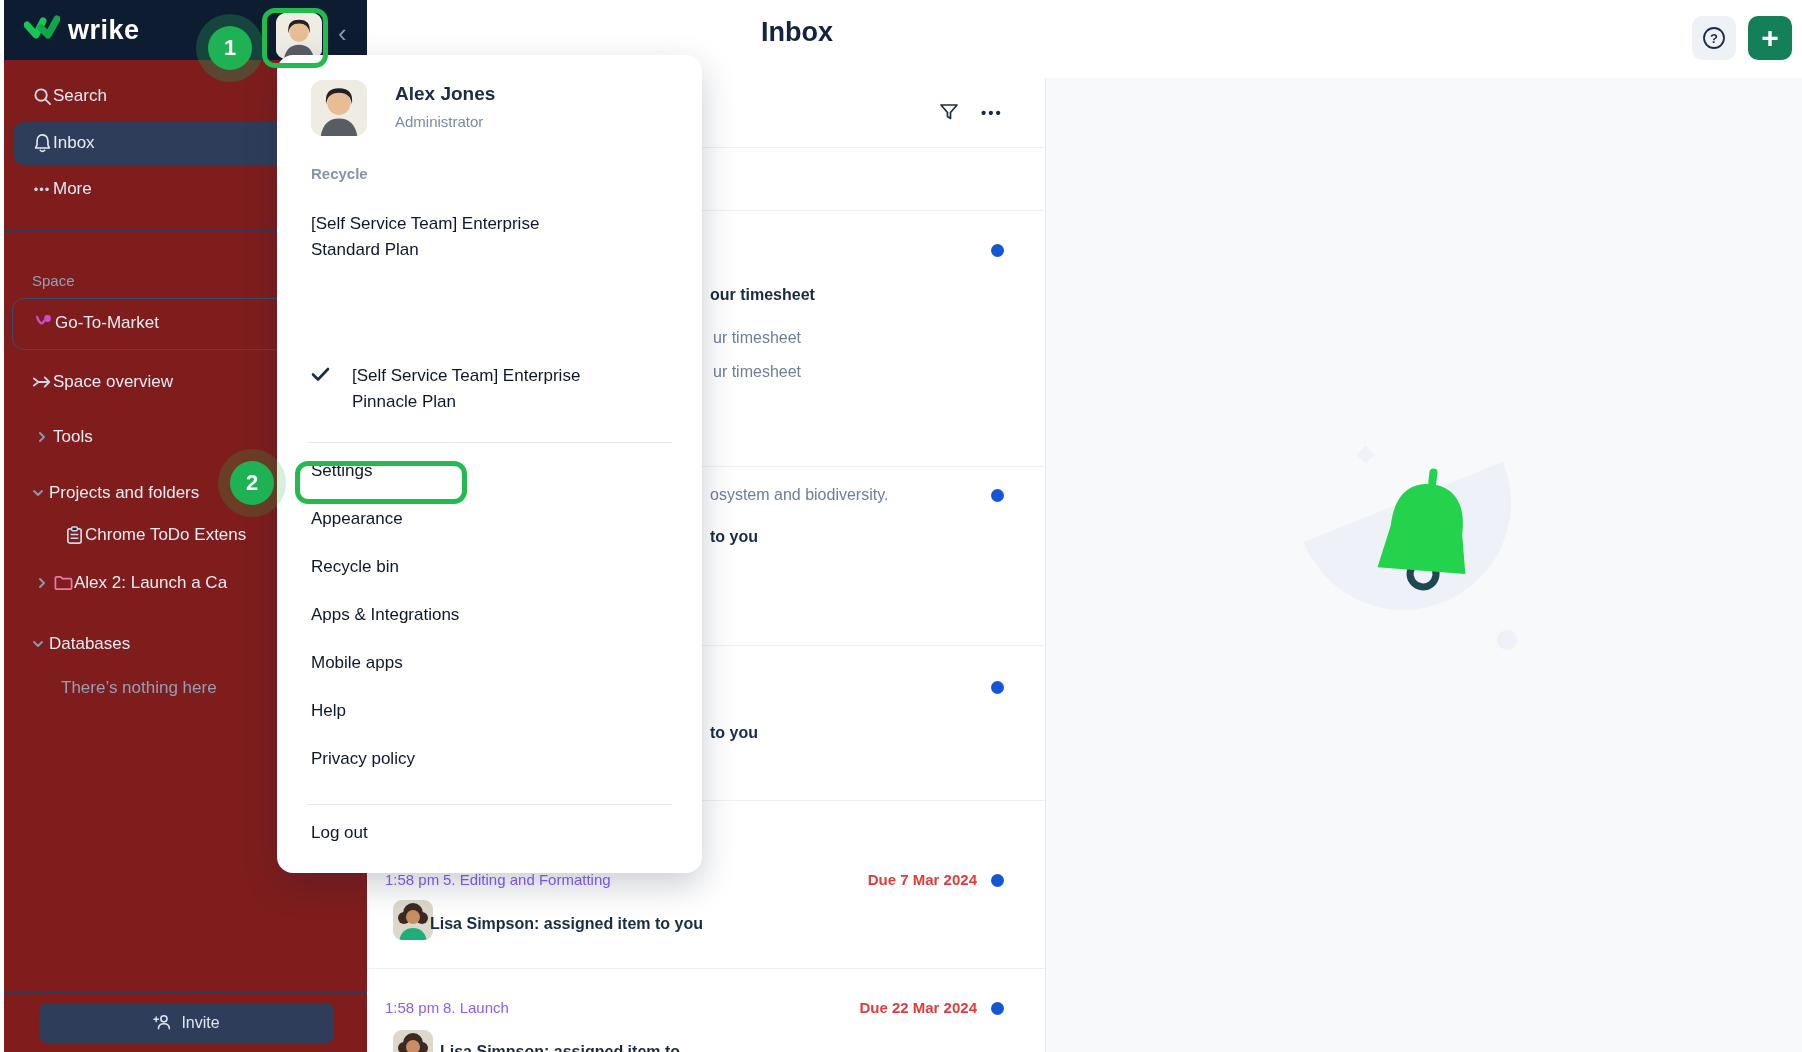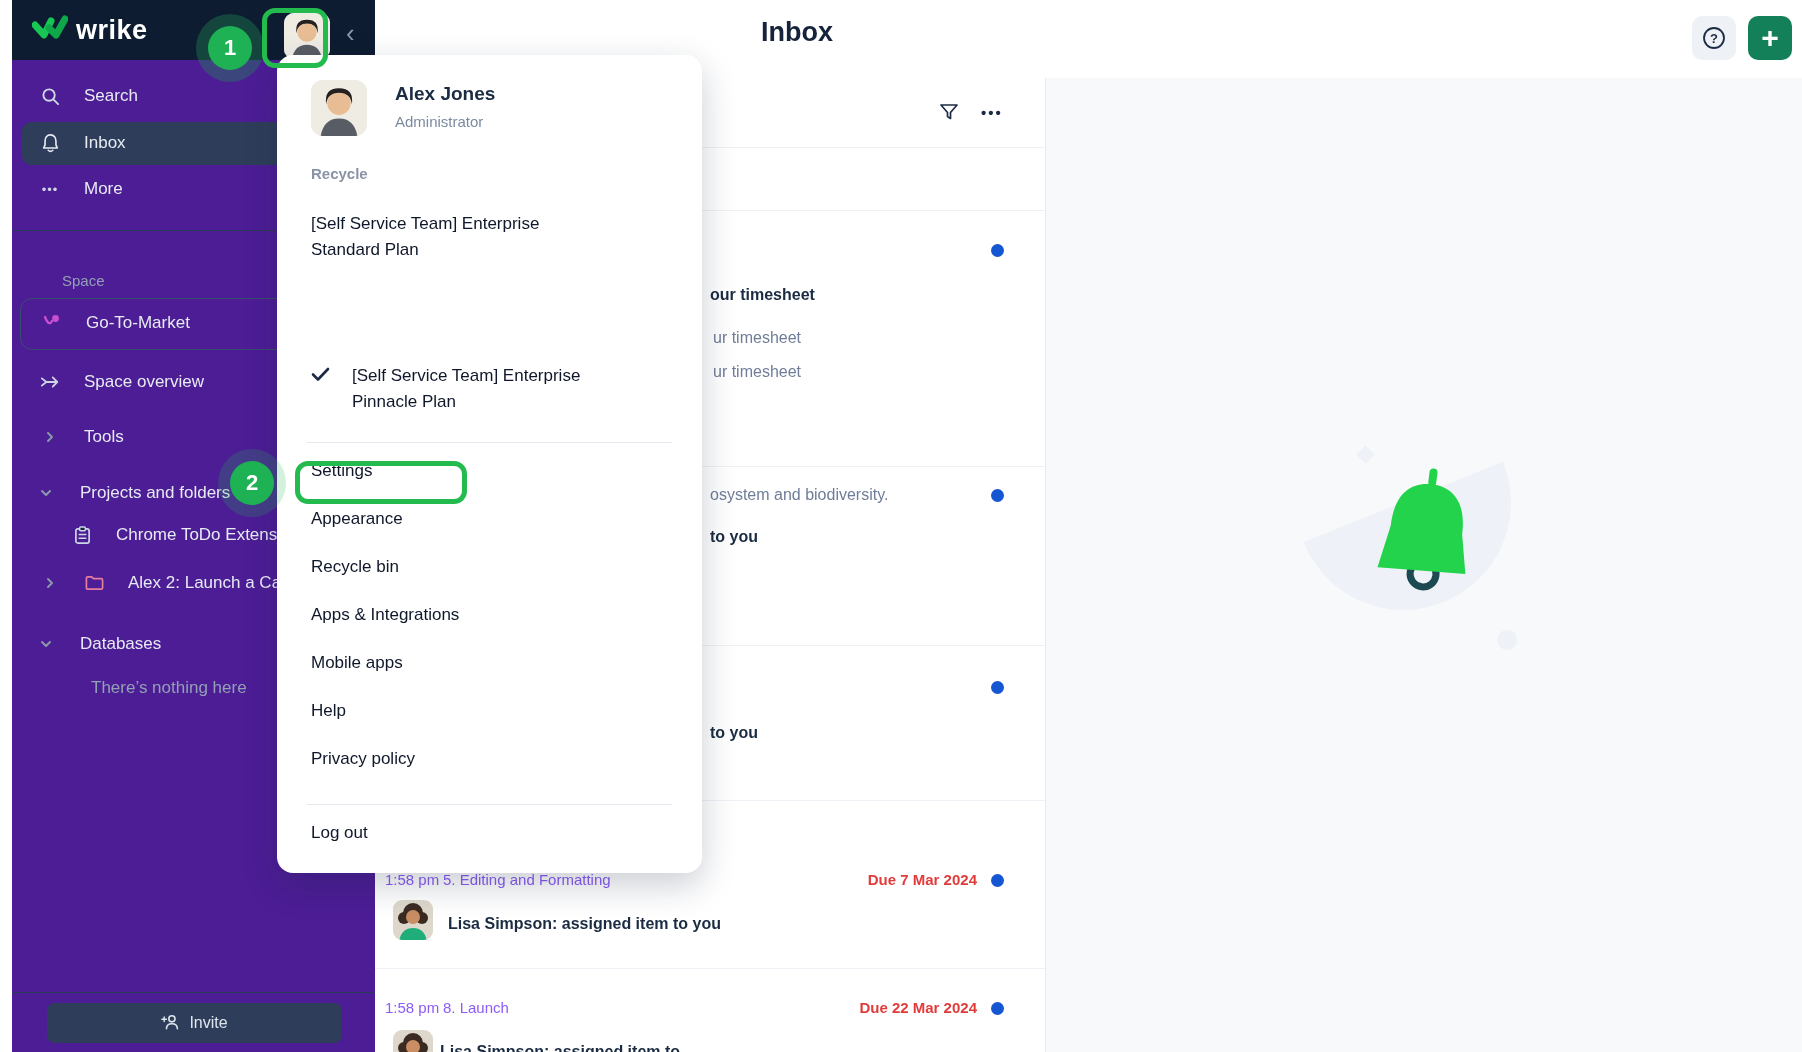--- a/index.html
+++ b/index.html
@@ -2,30 +2,30 @@
 <html><head>
 <meta charset="utf-8">
 <style>
   * { margin:0; padding:0; box-sizing:border-box; }
   html,body { width:1802px; height:1052px; overflow:hidden; }
   body { font-family:"Liberation Sans", sans-serif; background:#fff; }
   .stage { position:relative; width:1802px; height:1052px; overflow:hidden; background:#fff; }
   .abs { position:absolute; }
 
   
-  .sidebar { left:12px; top:0; width:363px; height:1052px; background:#4c1d95; z-index:1; }
+  .sidebar { left:4px; top:0; width:363px; height:1052px; background:#7f1d1d; z-index:1; }
   .sidebar-top { left:0; top:0; width:363px; height:60px; background:#0d1c30; }
   .logo { left:20px; top:14px; display:flex; align-items:center; gap:8px; }
   .logo-text { color:#fff; font-size:27px; font-weight:700; letter-spacing:.5px; }
   .avatar-btn { left:272px; top:13px; width:46px; height:46px; border-radius:10px; background:#e9eef3; overflow:hidden; }
   .collapse { left:334px; top:18px; color:#8b97ac; font-size:26px; }
-  .side-row { display:flex; align-items:center; gap:24px; color:#e6ebf3; font-size:17px; }
+  .side-row { display:flex; align-items:center; gap:1px; color:#e6ebf3; font-size:17px; }
   .side-ico { width:20px; display:flex; justify-content:center; color:#cdd6e4; }
   .pill-selected { left:10px; top:122px; width:343px; height:43px; background:#2e3e5a; border-radius:9px; }
-  .muted { color:#93a0b6;margin-left:22px; }
+  .muted { color:#93a0b6; }
   .divider-side { left:0; width:363px; height:1px; background:#2b3a55; }
   .space-pill { left:8px; top:298px; width:347px; height:52px; border:1px solid #3b4d6d; border-radius:12px; }
   .invite-btn { left:35px; top:1003px; width:295px; height:40px; background:#2e3e5a; border-radius:8px;
     display:flex; align-items:center; justify-content:center; gap:8px; color:#dfe5ee; font-size:16px; }
 
   
   .main-header { left:363px; top:0; width:1439px; height:78px; background:#fff; }
   .page-title { left:398px; top:17px; font-size:27px; font-weight:700; color:#15233c; }
   .hdr-btn { top:16px; width:44px; height:44px; border-radius:10px; display:flex; align-items:center; justify-content:center; }
   .help-btn { left:1692px; background:#eef1f6; color:#1c2b45; }
@@ -261,21 +261,21 @@
     <div class="lp mini-avatar" style="left:30px; top:822px;">
       <svg width="40" height="40" viewBox="0 0 40 40">
           <rect width="40" height="40" fill="#ded8cc"></rect>
           <circle cx="20" cy="13" r="10" fill="#3a2a22"></circle>
           <circle cx="11" cy="18" r="6" fill="#3a2a22"></circle>
           <circle cx="29" cy="18" r="6" fill="#3a2a22"></circle>
           <circle cx="20" cy="17" r="7" fill="#c98e63"></circle>
           <path d="M6 42 Q8 28 20 28 Q32 28 34 42Z" fill="#1fae7a"></path>
         </svg>
     </div>
-    <div class="lp msg" style="left:85px; top:837px;">Lisa Simpson: assigned item to you</div>
+    <div class="lp msg" style="left:67px; top:837px;">Lisa Simpson: assigned item to you</div>
     <div class="lp row-div" style="top:890px;"></div>
 
     <div class="lp meta" style="left:22px; top:921px;">1:58 pm</div>
     <div class="lp meta" style="left:80px; top:921px;">8. Launch</div>
     <div class="lp due" style="right:68px; top:921px;">Due 22 Mar 2024</div>
     <div class="lp dot" style="left:628px; top:924px;"></div>
     <div class="lp mini-avatar" style="left:30px; top:952px;">
       <svg width="40" height="40" viewBox="0 0 40 40">
           <rect width="40" height="40" fill="#ded8cc"></rect>
           <circle cx="20" cy="13" r="10" fill="#3a2a22"></circle>

